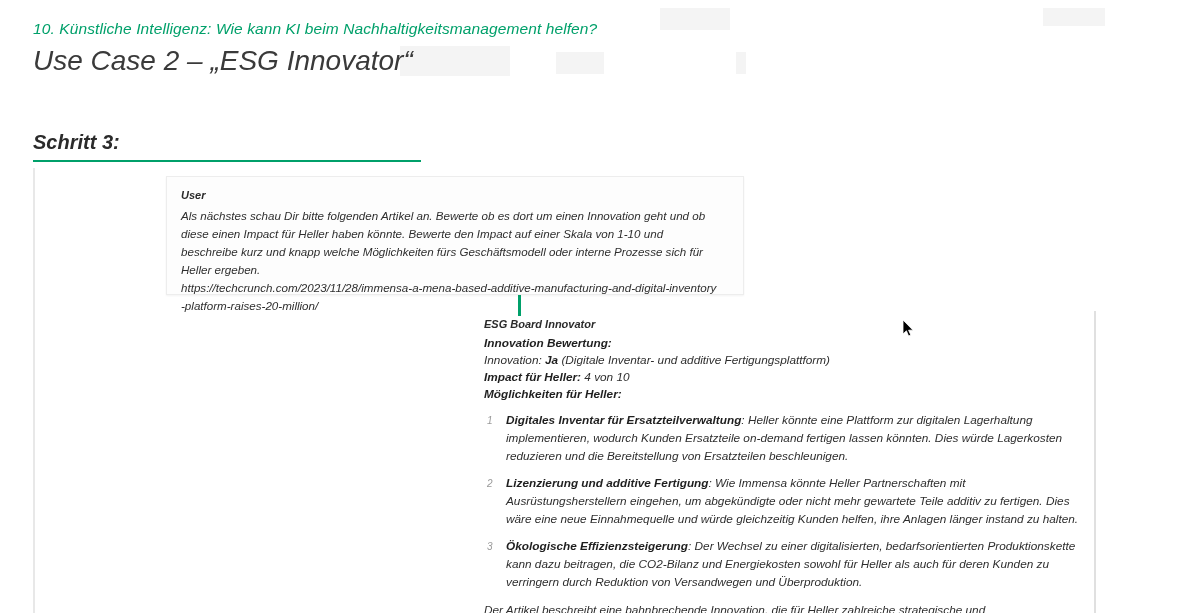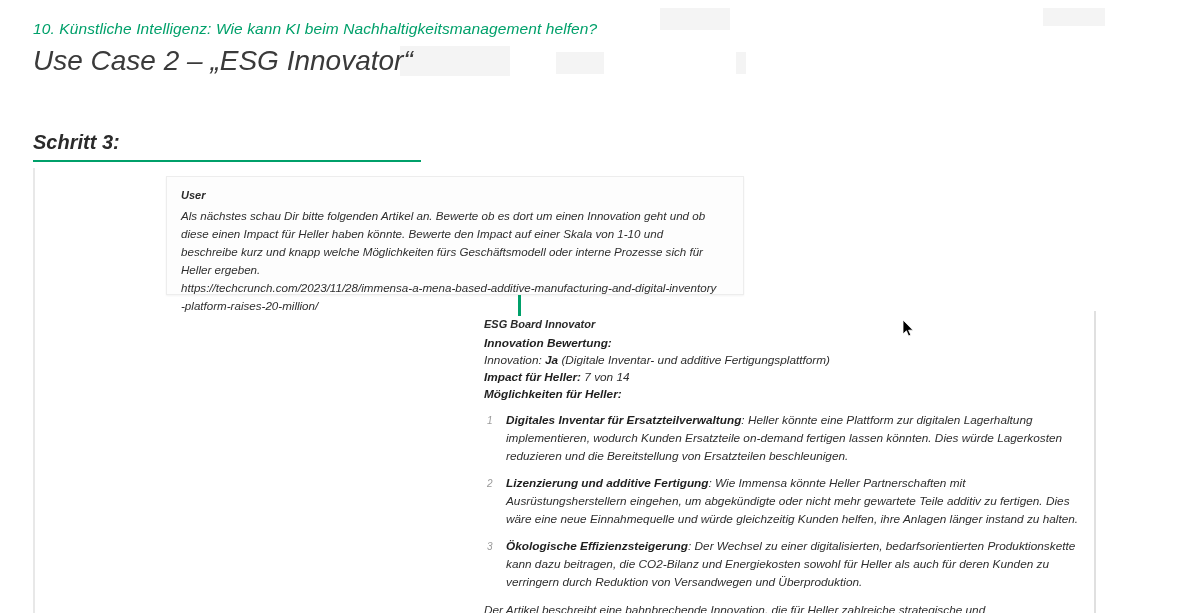--- a/index.html
+++ b/index.html
@@ -243,21 +243,21 @@
   <div class="answer">
     <div class="author">ESG Board Innovator</div>
     <div class="h">Innovation Bewertung:</div>
 
     <div class="kv">
       <span>Innovation:</span>
       <b>Ja</b><span> (Digitale Inventar- und additive Fertigungsplattform)</span>
     </div>
 
     <div class="kv">
-      <b>Impact für Heller:</b><span> 7 von 14</span>
+      <b>Impact für Heller:</b><span> 4 von 10</span>
     </div>
 
     <div class="h">Möglichkeiten für Heller:</div>
 
     <ul class="list">
       <li>
         <span class="num">1</span>
         <b>Digitales Inventar für Ersatzteilverwaltung</b><span>: Heller könnte eine Plattform zur digitalen Lagerhaltung implementieren, wodurch Kunden Ersatzteile on-demand fertigen lassen könnten. Dies würde Lagerkosten reduzieren und die Bereitstellung von Ersatzteilen beschleunigen.</span>
       </li>
       <li>

